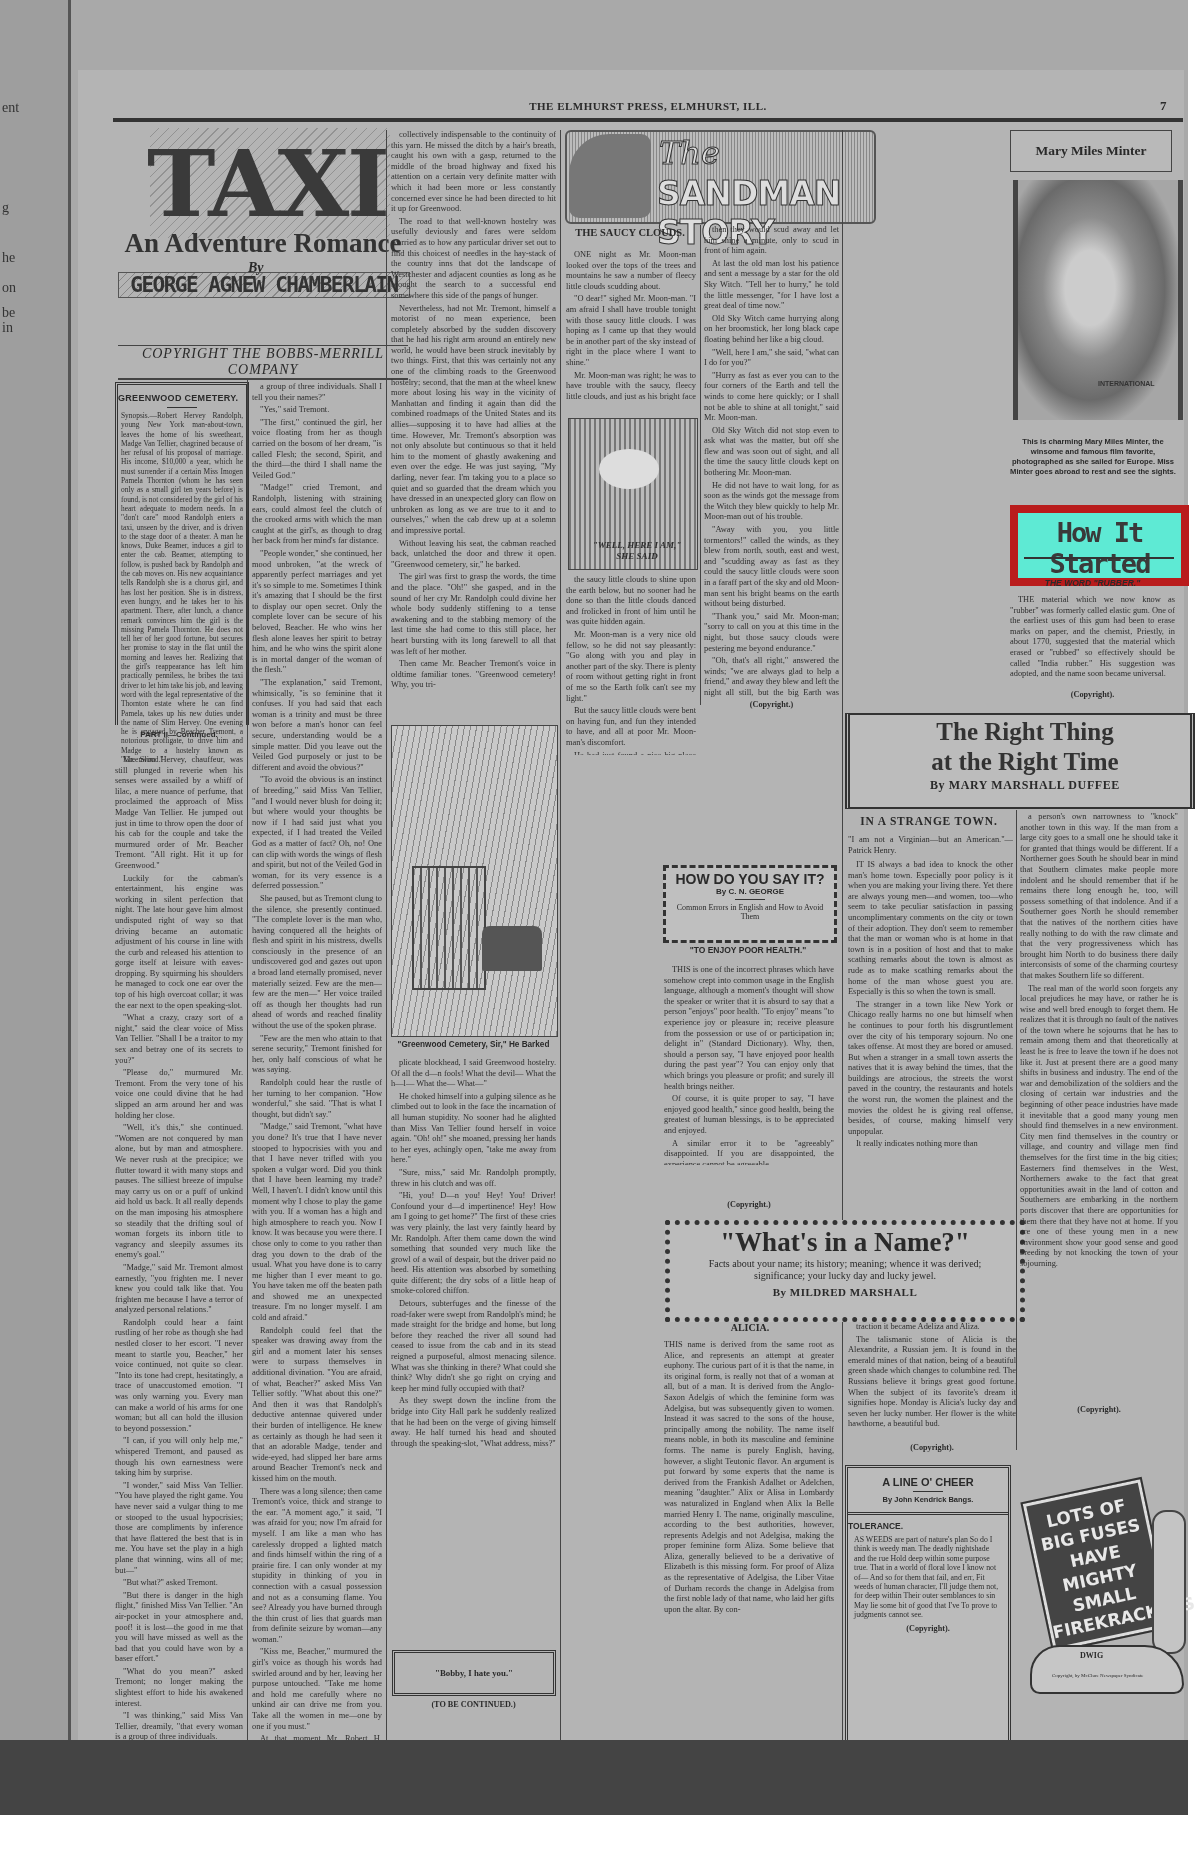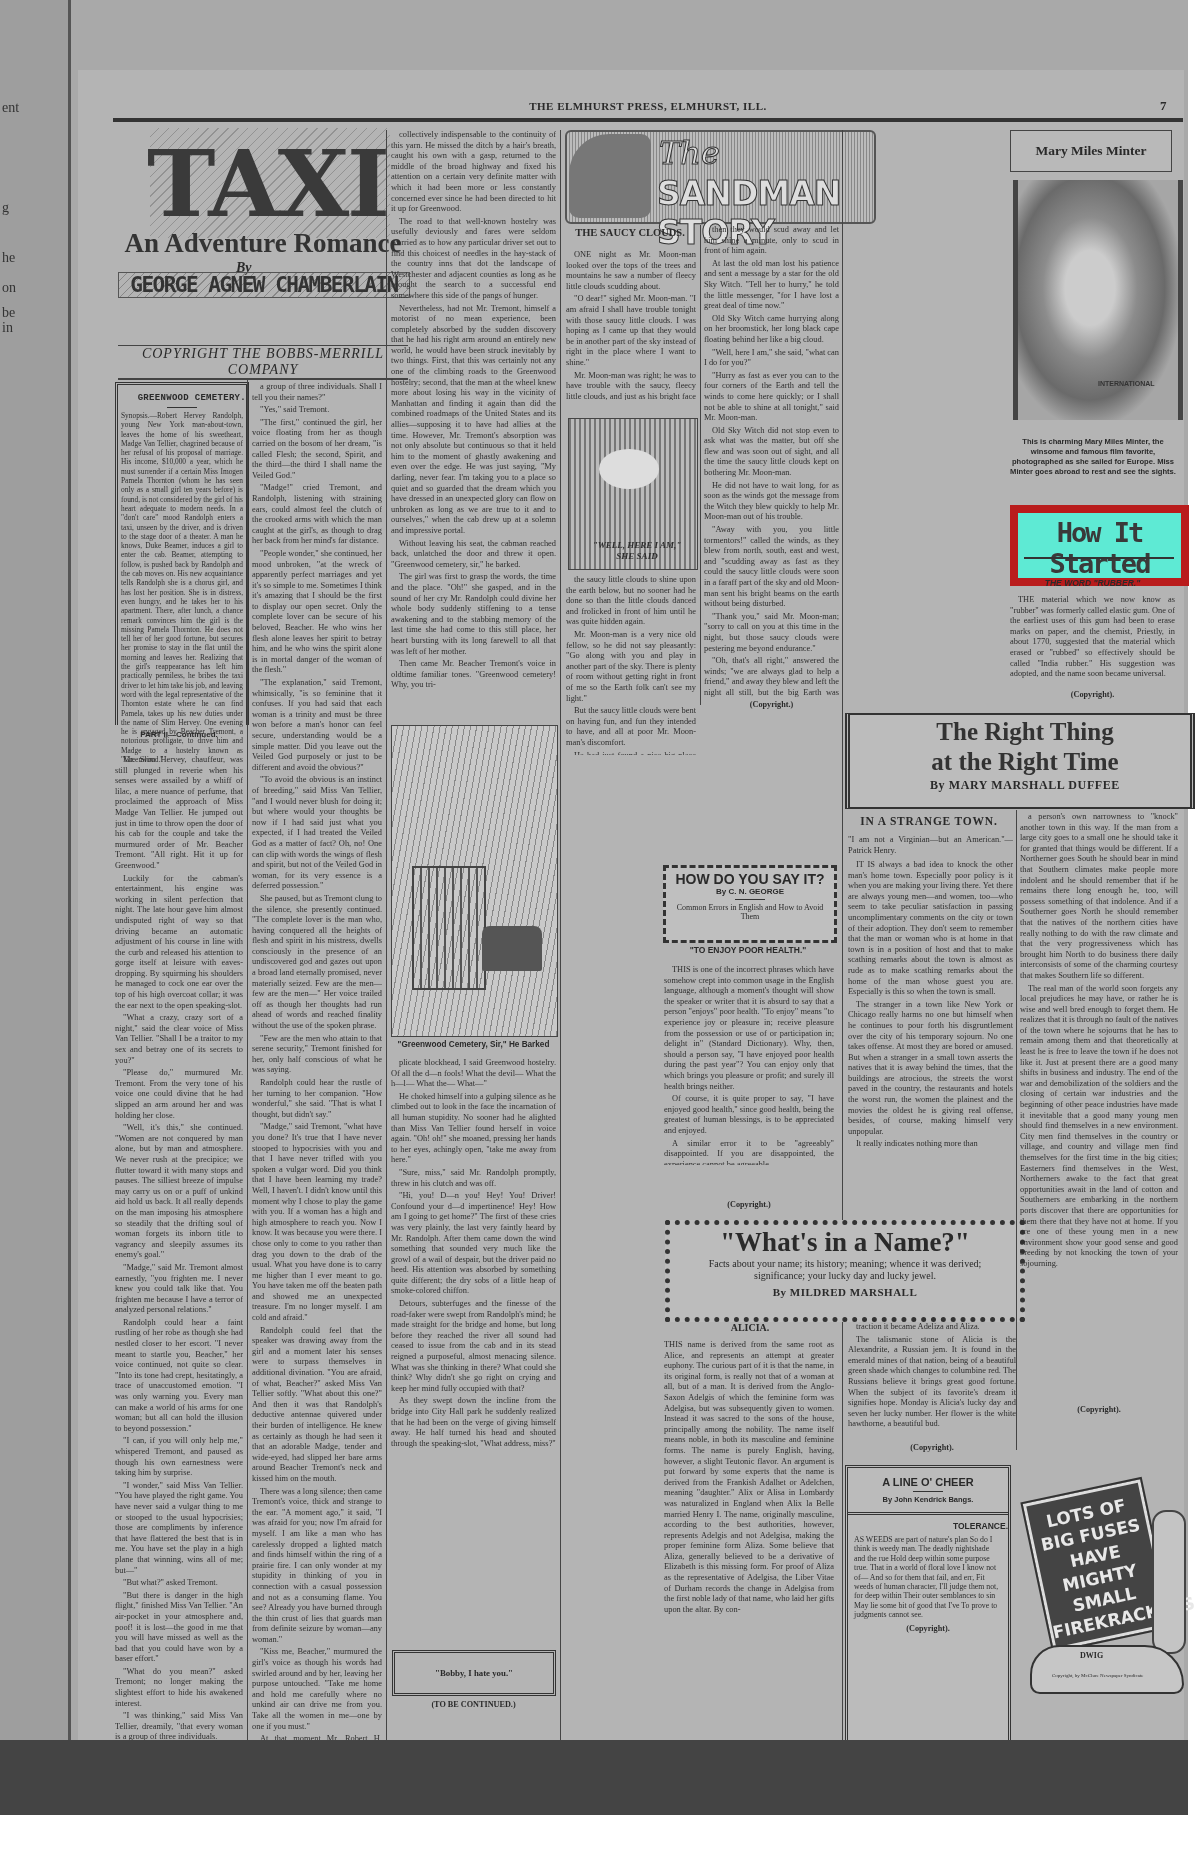--- a/index.html
+++ b/index.html
@@ -11,25 +11,25 @@
   .bottomdark{position:absolute;left:0;top:1740px;width:1188px;height:75px;background:#444;}
   .masthead{position:absolute;left:113px;top:100px;width:1070px;text-align:center;font-size:11px;font-weight:bold;letter-spacing:0.5px;}
   .pageno{position:absolute;left:1160px;top:98px;font-size:13px;font-weight:bold;}
   .rule{position:absolute;left:113px;top:118px;width:1070px;height:3px;background:#333;border-bottom:1px solid #333;}
   .col{position:absolute;font-size:8.4px;line-height:10.6px;text-align:justify;color:#2d2d2d;overflow:hidden;}
   .col p{margin:0 0 2px 0;text-indent:8px;}
   .vline{position:absolute;width:1px;background:#444;}
   .title-taxi{position:absolute;left:130px;top:138px;width:275px;font-family:"DejaVu Serif",serif;font-weight:bold;font-size:92px;letter-spacing:-2px;color:#3a3a3a;line-height:92px;text-align:center;}
   .hatch{position:absolute;left:150px;top:128px;width:240px;height:110px;background:repeating-linear-gradient(135deg,transparent 0 6px,#777 6px 7px);opacity:.55;}
   .subtitle{position:absolute;left:118px;top:228px;width:290px;text-align:center;font-weight:bold;font-size:27px;color:#333;}
-  .by{position:absolute;left:236px;top:260px;font-style:italic;font-size:14px;font-weight:bold;}
+  .by{position:absolute;left:248px;top:260px;font-style:italic;font-size:14px;font-weight:bold;}
   .author{position:absolute;left:118px;top:272px;width:290px;text-align:center;font-family:"DejaVu Sans Mono",monospace;font-weight:bold;font-size:21px;letter-spacing:-1.5px;color:#333;background:repeating-linear-gradient(135deg,transparent 0 5px,#888 5px 6px);border:1px solid #555;}
   .copyr{position:absolute;left:118px;top:345px;width:290px;text-align:center;font-style:italic;font-size:14px;letter-spacing:1px;border-top:1px solid #444;border-bottom:2px solid #444;}
   .synbox{position:absolute;left:115px;top:382px;width:128px;height:340px;border-left:3px double #333;border-right:3px double #333;border-top:3px double #333;}
-  .synhead{text-align:right;font-family:Liberation Mono, monospace;font-weight:bold;font-size:9px;margin:8px 0 4px;letter-spacing:.3px;}
+  .synhead{text-align:left;font-family:Liberation Sans, sans-serif;font-weight:bold;font-size:9px;margin:8px 0 4px;letter-spacing:.3px;}
   .synbox .col{position:static;font-size:7.4px;line-height:9.3px;padding:0 3px;}
   .parthead{position:absolute;left:115px;top:730px;width:128px;text-align:center;font-family:"Liberation Sans",sans-serif;font-size:8px;font-weight:bold;}
   .illus{position:absolute;border:1px solid #444;background:#c8c8c8;}
   .caption{position:absolute;font-family:"Liberation Sans",sans-serif;font-weight:bold;font-size:8.2px;text-align:center;}
   .sandman-banner{position:absolute;left:565px;top:130px;width:282px;height:90px;background:repeating-linear-gradient(90deg,#bbb 0 2px,#888 2px 3px);border:2px solid #555;border-radius:6px;padding-left:25px;}
   .sandman-banner .kids{position:absolute;left:2px;top:2px;width:82px;height:84px;background:#777;border-radius:40px 10px 10px 10px;}
   .sandman-banner .the{position:absolute;left:92px;top:2px;font-family:"DejaVu Serif",serif;font-size:32px;font-style:italic;color:#ddd;-webkit-text-stroke:1px #333;}
   .sandman-banner .name{position:absolute;left:90px;top:42px;font-family:"DejaVu Sans",sans-serif;font-weight:bold;font-size:33px;letter-spacing:-1px;color:#ddd;-webkit-text-stroke:1px #333;}
   .hd{position:absolute;text-align:center;font-weight:bold;}
   .minibar{display:block;width:30px;height:1px;background:#333;margin:3px auto;}
@@ -240,21 +240,21 @@
 <div class="col" style="left:1020px;top:812px;width:158px;height:590px;">
   <p>a person's own narrowness to "knock" another town in this way. If the man from a large city goes to a small one he should take it for granted that things would be different. If a Northerner goes South he should bear in mind that Southern climates make people more indolent and he should remember that if he remains there long enough he, too, will possess something of that indolence. And if a Southerner goes North he should remember that the natives of the northern cities have really nothing to do with the raw climate and that the very progressiveness which has brought him North to do business there daily interconsists of some of the charming courtesy that makes Southern life so different.</p>
   <p>The real man of the world soon forgets any local prejudices he may have, or rather he is wise and well bred enough to forget them. He realizes that it is through no fault of the natives of the town where he sojourns that he has to remain among them and that theoretically at least he is free to leave the town if he does not like it. Just at present there are a good many shifts in business and industry. The end of the war and demobilization of the soldiers and the closing of certain war industries and the beginning of other peace industries have made it inevitable that a good many young men should find themselves in a new environment. City men find themselves in the country or village, and country and village men find themselves for the first time in the big cities; Easterners find themselves in the West, Northerners awake to the fact that great opportunities await in the land of cotton and Southerners are embarking in the northern ports discover that there are opportunities for them there that they have not at home. If you are one of these young men in a new environment show your good sense and good breeding by not knocking the town of your sojourning.</p>
 </div>
 <div class="caption" style="left:1020px;top:1405px;width:158px;font-family:'Liberation Serif',serif;">(Copyright).</div>
 
 <div class="cheer">
   <div style="text-align:center;font-family:'Liberation Sans',sans-serif;font-weight:bold;font-size:11px;margin-top:8px;">A LINE O' CHEER</div>
   <span class="minibar"></span>
   <div style="text-align:center;font-family:'Liberation Sans',sans-serif;font-weight:bold;font-size:7.5px;">By John Kendrick Bangs.</div>
-  <div style="border-top:3px double #333;margin-top:8px;padding-top:6px;text-align:right;font-family:'Liberation Sans',sans-serif;font-weight:bold;font-size:8.5px;">TOLERANCE.</div>
+  <div style="border-top:3px double #333;margin-top:8px;padding-top:6px;text-align:left;font-family:'Liberation Sans',sans-serif;font-weight:bold;font-size:8.5px;">TOLERANCE.</div>
   <div class="col" style="position:static;padding:4px 6px;font-size:7.8px;line-height:9.4px;text-align:left;">AS WEEDS are part of nature's plan So do I think is weedy man. The deadly nightshade and the rue Hold deep within some purpose true. That in a world of floral love I know not of— And so for them that fail, and err, Fit weeds of human character, I'll judge them not, for deep within Their outer semblances to sin May lie some bit of good that I've To prove to judgments cannot see.</div>
   <div class="caption" style="position:static;font-family:'Liberation Serif',serif;">(Copyright).</div>
 </div>
 
 <div class="cartoon">
   <div class="sign">LOTS OF BIG FUSES HAVE MIGHTY SMALL FIREKRACKERS</div>
   <div style="position:absolute;left:140px;top:40px;width:30px;height:140px;border:2px solid #444;border-radius:14px;background:#c4c4c4;"></div>
   <div class="cloudbase">
     <div style="position:absolute;left:48px;top:4px;font-size:8px;font-weight:bold;">DWIG</div>
     <div style="position:absolute;left:20px;top:26px;font-size:5px;">Copyright, by McClure Newspaper Syndicate</div>

